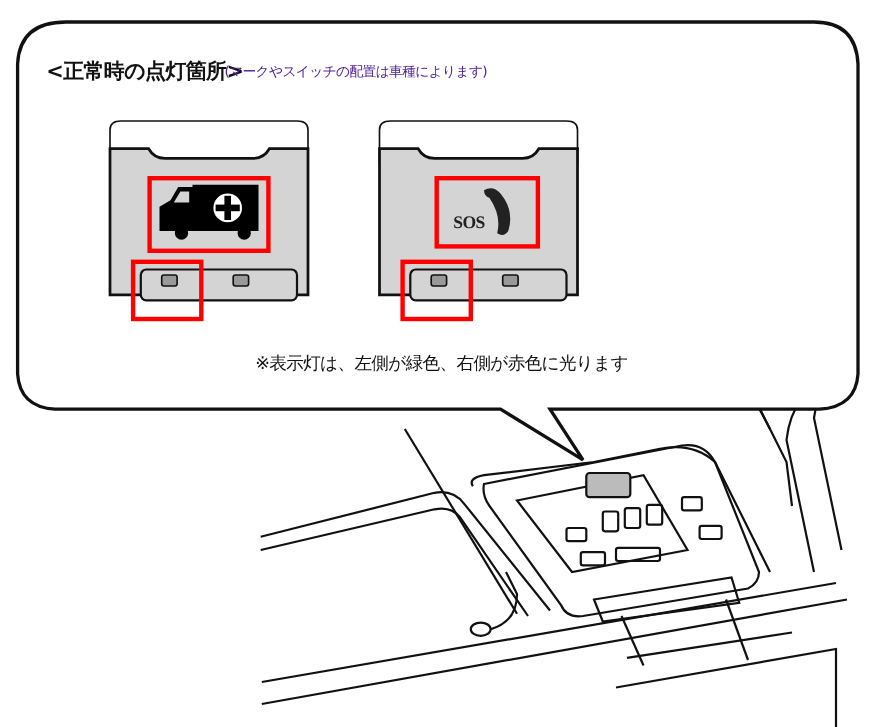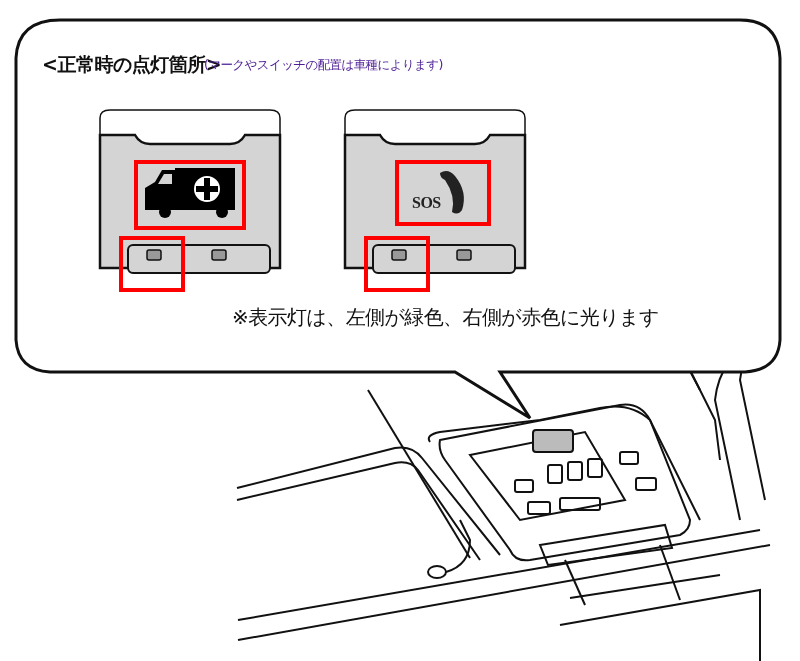--- a/index.html
+++ b/index.html
@@ -1,20 +1,20 @@
 <!DOCTYPE html>
 <html><head>
 <meta charset="utf-8">
 <style>
   html,body{margin:0;padding:0;background:#fff;}
   body{width:800px;height:661px;position:relative;overflow:hidden;font-family:"DejaVu Sans","Liberation Sans",sans-serif;}
   svg{position:absolute;left:0;top:0;}
   .title{position:absolute;left:42px;top:52px;font-size:19px;font-weight:bold;color:#111;white-space:nowrap;letter-spacing:-0.5px;}
   .subtitle{position:absolute;left:204px;top:57px;font-size:12.5px;color:#4c1d95;white-space:nowrap;letter-spacing:-0.6px;}
-  .note{position:absolute;left:232px;top:304px;font-size:20px;color:#111;white-space:nowrap;letter-spacing:-0.6px;}
+  .note{position:absolute;left:232px;top:320px;font-size:16px;color:#111;white-space:nowrap;letter-spacing:-0.6px;}
   .sos{position:absolute;left:412px;top:194px;font-size:16px;font-weight:bold;color:#222;font-family:Liberation Serif, serif;letter-spacing:-0.5px;}
 </style>
 </head>
 <body>
 
 <svg width="800" height="661" viewBox="0 0 800 661">
 
   <g fill="none" stroke="#111" stroke-width="2">
     <path d="M237 488 L395 448 Q412 445 422 458 L500 555"></path>
     <path d="M237 500 L395 463 Q410 460 418 470 L480 560"></path>

